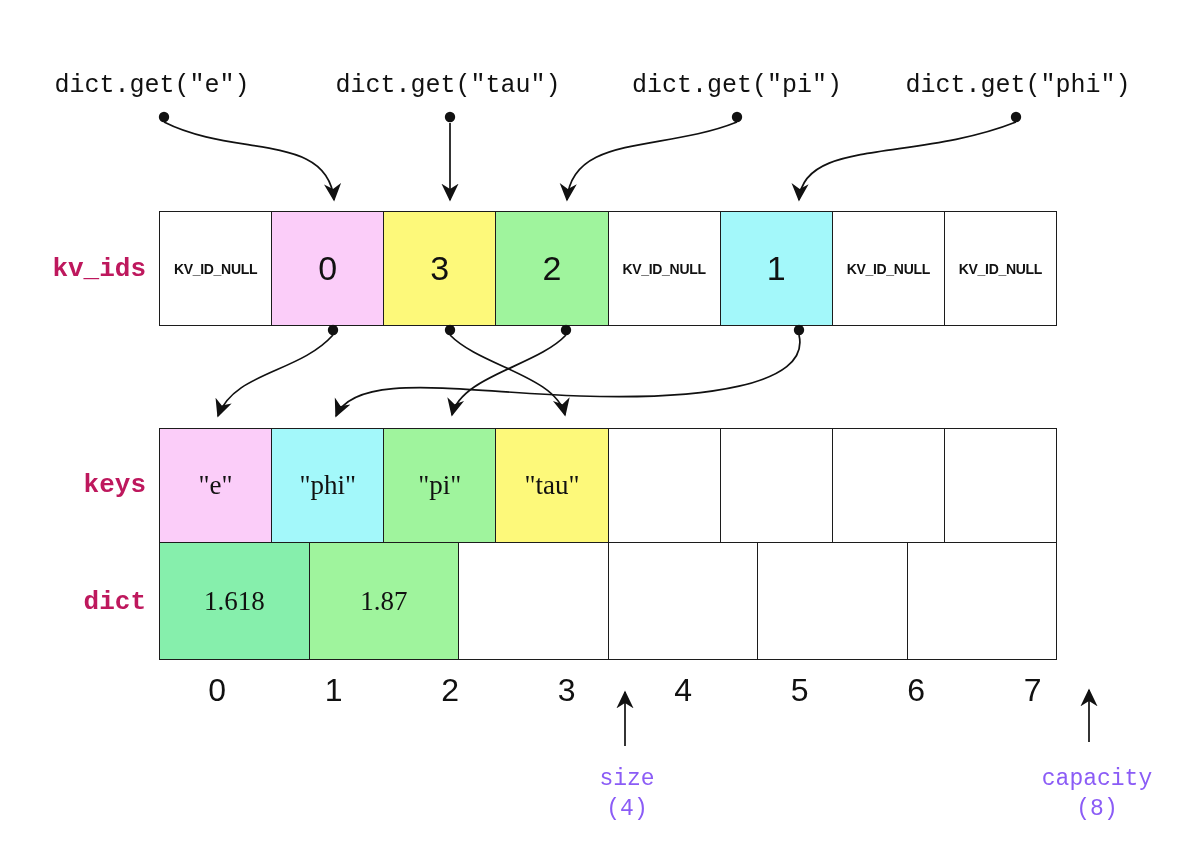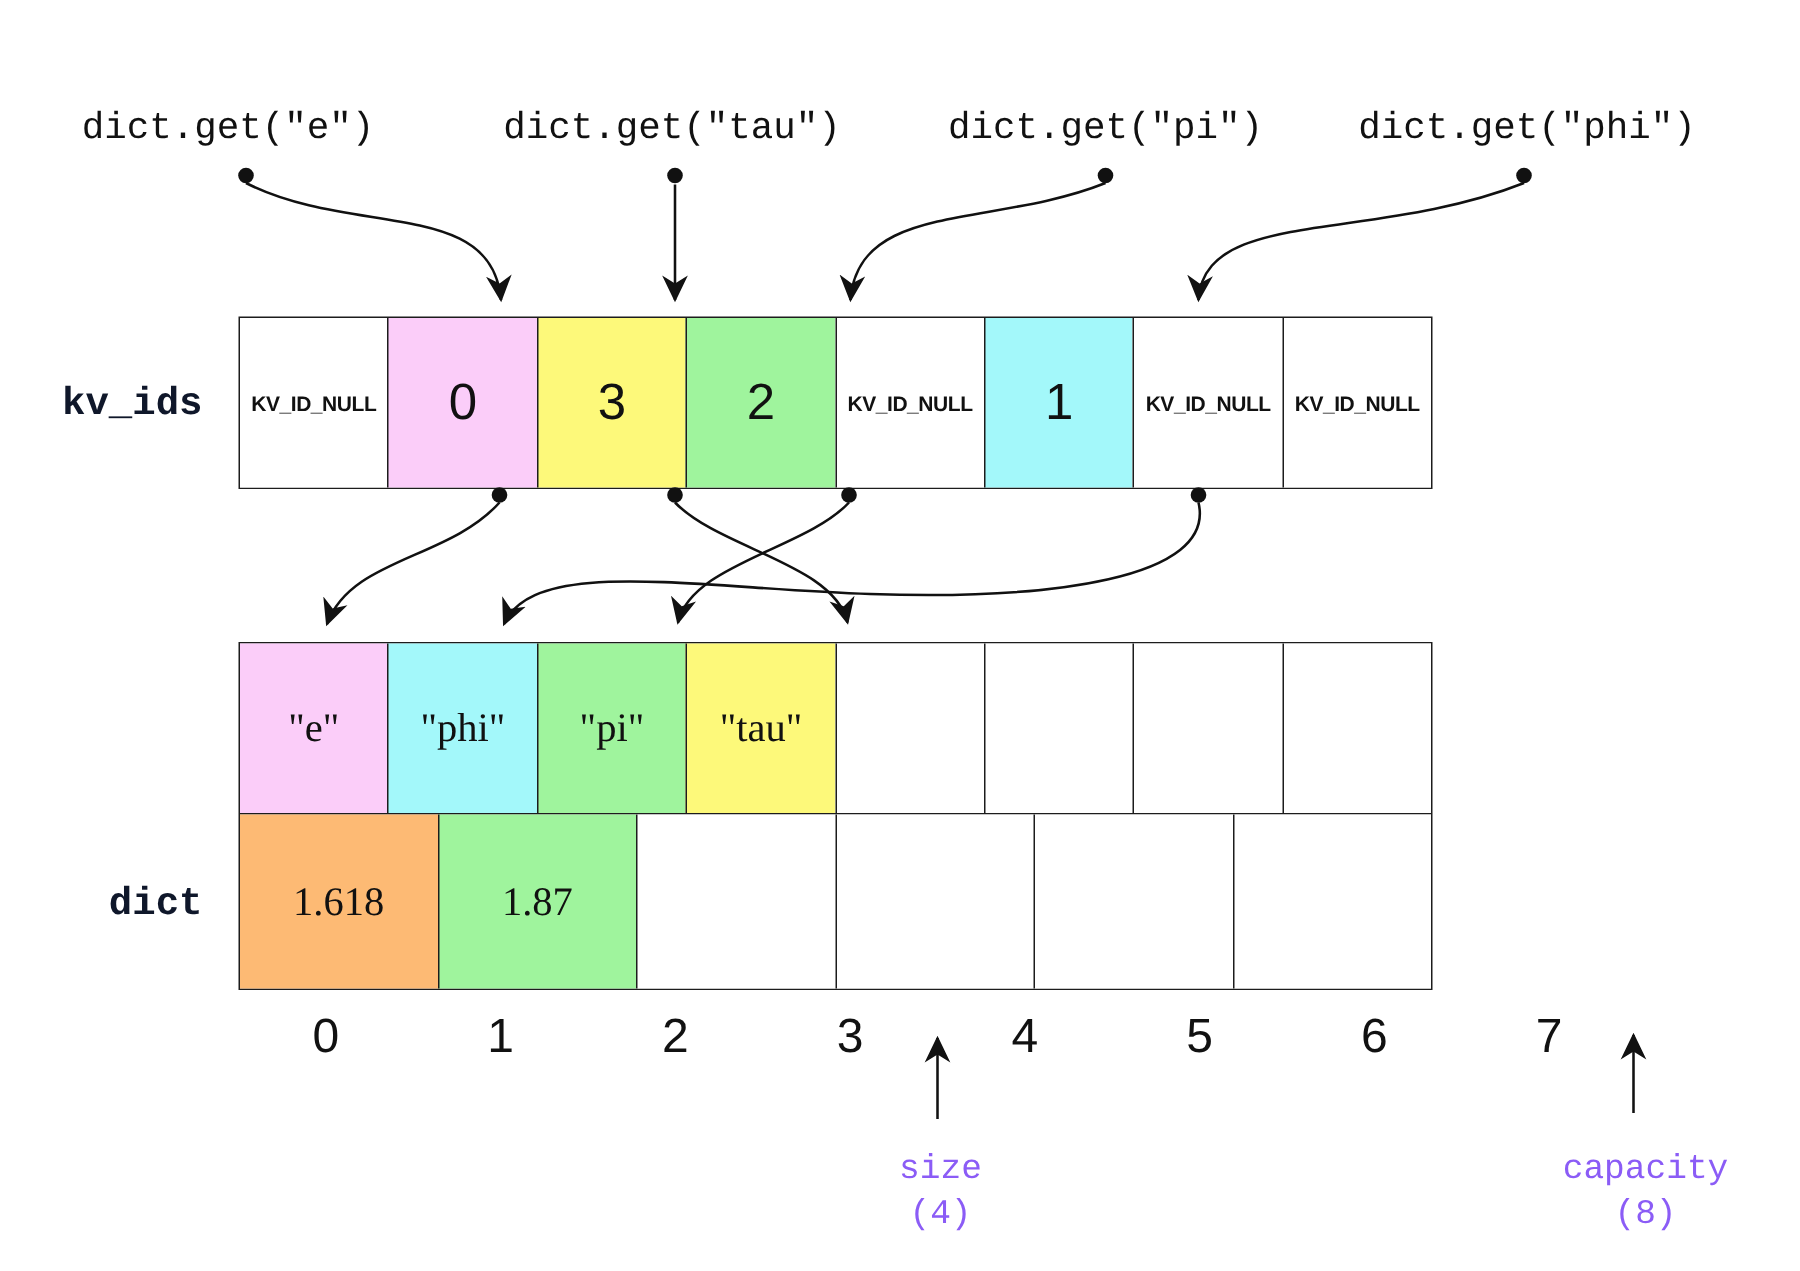--- a/index.html
+++ b/index.html
@@ -8,29 +8,29 @@
     font-family:"Liberation Sans", sans-serif; overflow:hidden;
   }
   svg.overlay { position:absolute; left:0; top:0; width:1200px; height:847px; pointer-events:none; z-index:6; }
 
   .call-label {
     position:absolute; top:72px; transform:translateX(-50%);
     font-family:"Liberation Mono", monospace; font-size:25px; line-height:28px;
     color:#111; white-space:nowrap; z-index:4;
   }
   .row-label {
-    position:absolute; left:0; width:135px; display:flex; align-items:center; justify-content:flex-end;
-    font-family:"Liberation Mono", monospace; font-weight:bold; font-size:26px; color:#0f172a; z-index:4;
+    position:absolute; left:11px; width:135px; display:flex; align-items:center; justify-content:flex-end;
+    font-family:"Liberation Mono", monospace; font-weight:bold; font-size:26px; color:#be185d; z-index:4;
   }
   .row-label.kv   { top:211px; height:115px; }
   .row-label.keys { top:428px; height:114px; }
   .row-label.vals { top:543px; height:117px; }
 
   .array {
-    position:absolute; left:159px; width:796px; box-sizing:border-box;
+    position:absolute; left:159px; width:898px; box-sizing:border-box;
     border:1.6px solid #1c1c1c; background:#fff; z-index:3;
   }
   .array.kv { top:211px; height:115px; display:flex; }
   .array.stack { top:428px; height:232px; display:flex; flex-direction:column; }
   .vrow { display:flex; width:100%; box-sizing:border-box; }
   .vrow.keysrow { height:114px; border-bottom:1.5px solid #1c1c1c; }
   .vrow.valsrow { flex:1; }
 
   .cell {
     flex:1; box-sizing:border-box; border-left:1.4px solid #1c1c1c;
@@ -58,20 +58,21 @@
 <body>
 
 <div id="canvas">
 
   <div class="call-label" style="left:152px">dict.get("e")</div>
   <div class="call-label" style="left:448px">dict.get("tau")</div>
   <div class="call-label" style="left:737px">dict.get("pi")</div>
   <div class="call-label" style="left:1018px">dict.get("phi")</div>
 
   <div class="row-label kv">kv_ids</div>
+  <div class="row-label keys">keys</div>
   <div class="row-label vals">dict</div>
 
   <div class="array kv">
     <div class="cell" style="background-color: rgb(255, 255, 255);">
         <span class="kv-null">KV_ID_NULL</span>
       </div>
     <div class="cell" style="background-color: rgb(251, 205, 249);">
         <span class="kv-num">0</span>
       </div>
     <div class="cell" style="background-color: rgb(253, 249, 122);">
@@ -115,21 +116,21 @@
           <span class="entry-text"></span>
         </div>
       <div class="cell" style="background-color: rgb(255, 255, 255);">
           <span class="entry-text"></span>
         </div>
       <div class="cell" style="background-color: rgb(255, 255, 255);">
           <span class="entry-text"></span>
         </div>
     </div>
     <div class="vrow valsrow">
-      <div class="cell" style="background-color: #fdba74;">
+      <div class="cell" style="background-color: #86efac;">
           <span class="entry-text">1.618</span>
         </div>
       <div class="cell" style="background-color: rgb(159, 244, 157);">
           <span class="entry-text">1.87</span>
         </div>
       <div class="cell" style="background-color: rgb(255, 255, 255);">
           <span class="entry-text"></span>
         </div>
       <div class="cell" style="background-color: rgb(255, 255, 255);">
           <span class="entry-text"></span>

